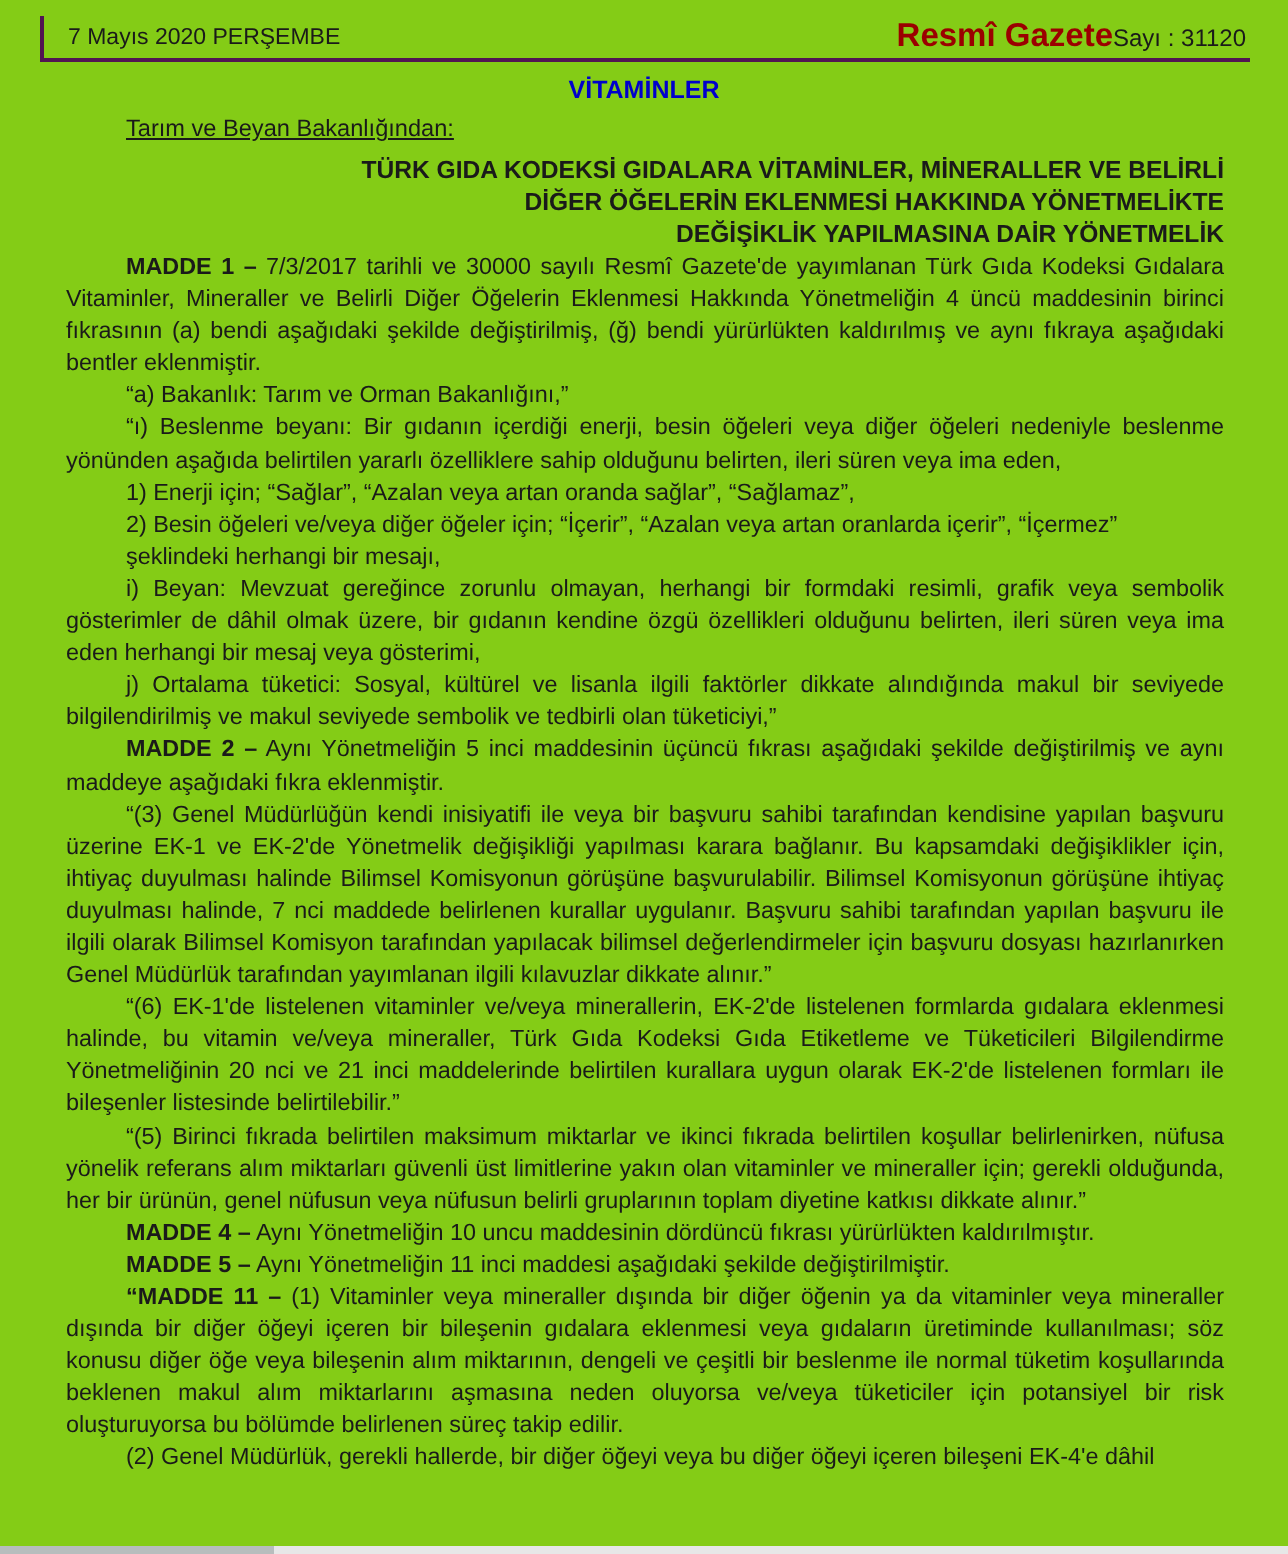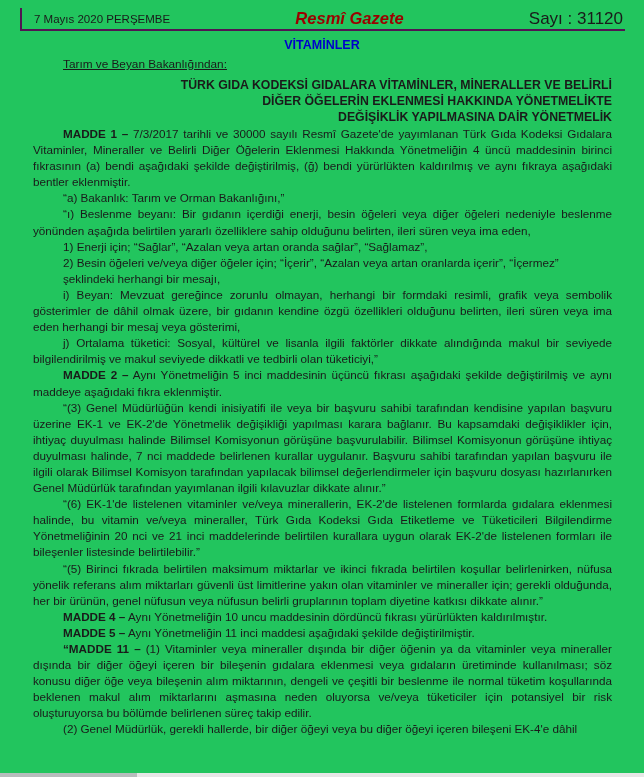--- a/index.html
+++ b/index.html
@@ -1,33 +1,33 @@
 <!DOCTYPE html>
 <html lang="tr"><head>
 <meta charset="utf-8">
 <style>
   html,body{margin:0;padding:0;background:#ffffff;}
   .page{
     position:relative;
     width:644px;height:777px;
-    background:#22c55e;
+    background:#84cc16;
     overflow:hidden;
     font-family:"Liberation Sans","DejaVu Sans",sans-serif;
     color:#1a1a1a;
   }
   
   .header-box{
     position:absolute;left:20px;top:8px;width:603px;height:21px;
     border-left:2px solid #511552;
     border-bottom:2px solid #511552;
     display:flex;align-items:center;
   }
   .hdr-date{margin-left:12px;font-size:11.5px;white-space:nowrap;}
-  .hdr-brand{flex:1;text-align:center;font-size:16.5px;font-weight:bold;color:#9b0000;font-style:italic;}
-  .hdr-issue{margin-right:2px;font-size:17px;white-space:nowrap;}
+  .hdr-brand{flex:1;text-align:right;font-size:16.5px;font-weight:bold;color:#9b0000;}
+  .hdr-issue{margin-right:2px;font-size:12px;white-space:nowrap;}
   
   .section-heading{
     position:absolute;top:38px;left:0;width:100%;
     text-align:center;font-size:12.5px;font-weight:bold;color:#0000cc;
   }
   
   .ministry{
     position:absolute;top:57px;left:63px;
     font-size:11.8px;text-decoration:underline;
   }
@@ -69,21 +69,21 @@
   </div>
 
   <div class="body-text">
       <div class="para"><b>MADDE 1 –</b> 7/3/2017 tarihli ve 30000 sayılı Resmî Gazete'de yayımlanan Türk Gıda Kodeksi Gıdalara Vitaminler, Mineraller ve Belirli Diğer Öğelerin Eklenmesi Hakkında Yönetmeliğin 4 üncü maddesinin birinci fıkrasının (a) bendi aşağıdaki şekilde değiştirilmiş, (ğ) bendi yürürlükten kaldırılmış ve aynı fıkraya aşağıdaki bentler eklenmiştir.</div>
       <div class="para">“a) Bakanlık: Tarım ve Orman Bakanlığını,”</div>
       <div class="para">“ı) Beslenme beyanı: Bir gıdanın içerdiği enerji, besin öğeleri veya diğer öğeleri nedeniyle beslenme yönünden aşağıda belirtilen yararlı özelliklere sahip olduğunu belirten, ileri süren veya ima eden,</div>
       <div class="para">1) Enerji için; “Sağlar”, “Azalan veya artan oranda sağlar”, “Sağlamaz”,</div>
       <div class="para">2) Besin öğeleri ve/veya diğer öğeler için; “İçerir”, “Azalan veya artan oranlarda içerir”, “İçermez”</div>
       <div class="para">şeklindeki herhangi bir mesajı,</div>
       <div class="para">i) Beyan: Mevzuat gereğince zorunlu olmayan, herhangi bir formdaki resimli, grafik veya sembolik gösterimler de dâhil olmak üzere, bir gıdanın kendine özgü özellikleri olduğunu belirten, ileri süren veya ima eden herhangi bir mesaj veya gösterimi,</div>
-      <div class="para">j) Ortalama tüketici: Sosyal, kültürel ve lisanla ilgili faktörler dikkate alındığında makul bir seviyede bilgilendirilmiş ve makul seviyede dikkatli ve tedbirli olan tüketiciyi,”</div>
+      <div class="para">j) Ortalama tüketici: Sosyal, kültürel ve lisanla ilgili faktörler dikkate alındığında makul bir seviyede bilgilendirilmiş ve makul seviyede sembolik ve tedbirli olan tüketiciyi,”</div>
       <div class="para"><b>MADDE 2 –</b> Aynı Yönetmeliğin 5 inci maddesinin üçüncü fıkrası aşağıdaki şekilde değiştirilmiş ve aynı maddeye aşağıdaki fıkra eklenmiştir.</div>
       <div class="para">“(3) Genel Müdürlüğün kendi inisiyatifi ile veya bir başvuru sahibi tarafından kendisine yapılan başvuru üzerine EK-1 ve EK-2'de Yönetmelik değişikliği yapılması karara bağlanır. Bu kapsamdaki değişiklikler için, ihtiyaç duyulması halinde Bilimsel Komisyonun görüşüne başvurulabilir. Bilimsel Komisyonun görüşüne ihtiyaç duyulması halinde, 7 nci maddede belirlenen kurallar uygulanır. Başvuru sahibi tarafından yapılan başvuru ile ilgili olarak Bilimsel Komisyon tarafından yapılacak bilimsel değerlendirmeler için başvuru dosyası hazırlanırken Genel Müdürlük tarafından yayımlanan ilgili kılavuzlar dikkate alınır.”</div>
       <div class="para">“(6) EK-1'de listelenen vitaminler ve/veya minerallerin, EK-2'de listelenen formlarda gıdalara eklenmesi halinde, bu vitamin ve/veya mineraller, Türk Gıda Kodeksi Gıda Etiketleme ve Tüketicileri Bilgilendirme Yönetmeliğinin 20 nci ve 21 inci maddelerinde belirtilen kurallara uygun olarak EK-2'de listelenen formları ile bileşenler listesinde belirtilebilir.”</div>
       <div class="para">“(5) Birinci fıkrada belirtilen maksimum miktarlar ve ikinci fıkrada belirtilen koşullar belirlenirken, nüfusa yönelik referans alım miktarları güvenli üst limitlerine yakın olan vitaminler ve mineraller için; gerekli olduğunda, her bir ürünün, genel nüfusun veya nüfusun belirli gruplarının toplam diyetine katkısı dikkate alınır.”</div>
       <div class="para"><b>MADDE 4 –</b> Aynı Yönetmeliğin 10 uncu maddesinin dördüncü fıkrası yürürlükten kaldırılmıştır.</div>
       <div class="para"><b>MADDE 5 –</b> Aynı Yönetmeliğin 11 inci maddesi aşağıdaki şekilde değiştirilmiştir.</div>
       <div class="para"><b>“MADDE 11 –</b> (1) Vitaminler veya mineraller dışında bir diğer öğenin ya da vitaminler veya mineraller dışında bir diğer öğeyi içeren bir bileşenin gıdalara eklenmesi veya gıdaların üretiminde kullanılması; söz konusu diğer öğe veya bileşenin alım miktarının, dengeli ve çeşitli bir beslenme ile normal tüketim koşullarında beklenen makul alım miktarlarını aşmasına neden oluyorsa ve/veya tüketiciler için potansiyel bir risk oluşturuyorsa bu bölümde belirlenen süreç takip edilir.</div>
       <div class="para">(2) Genel Müdürlük, gerekli hallerde, bir diğer öğeyi veya bu diğer öğeyi içeren bileşeni EK-4'e dâhil</div>
     </div>
 

